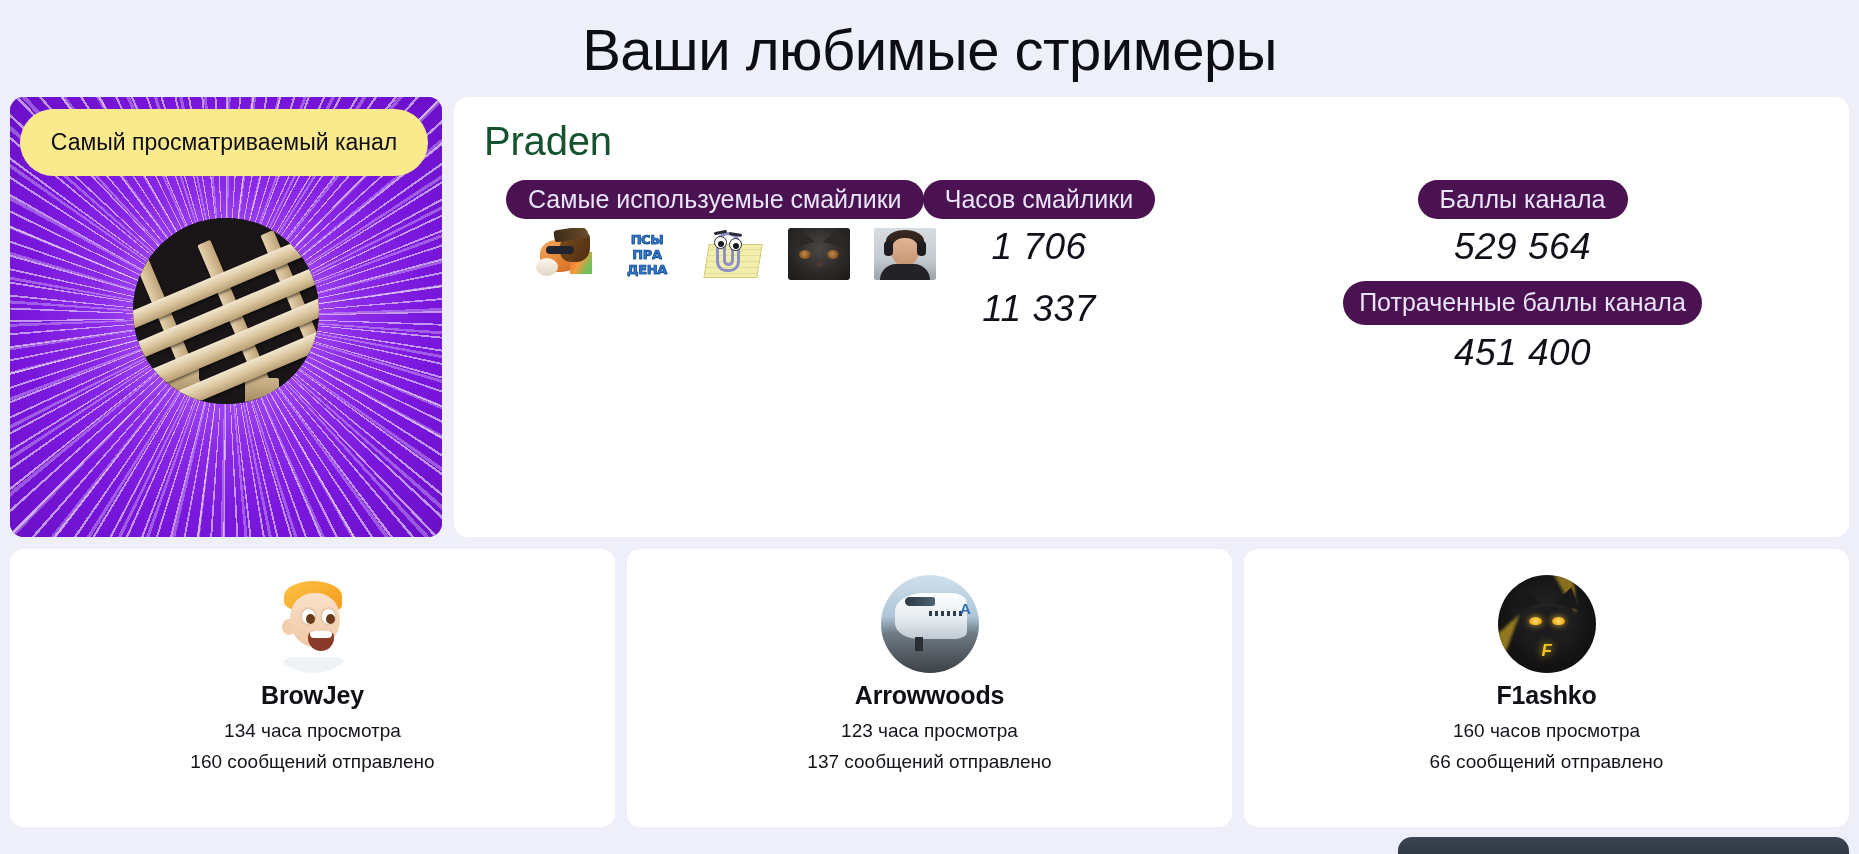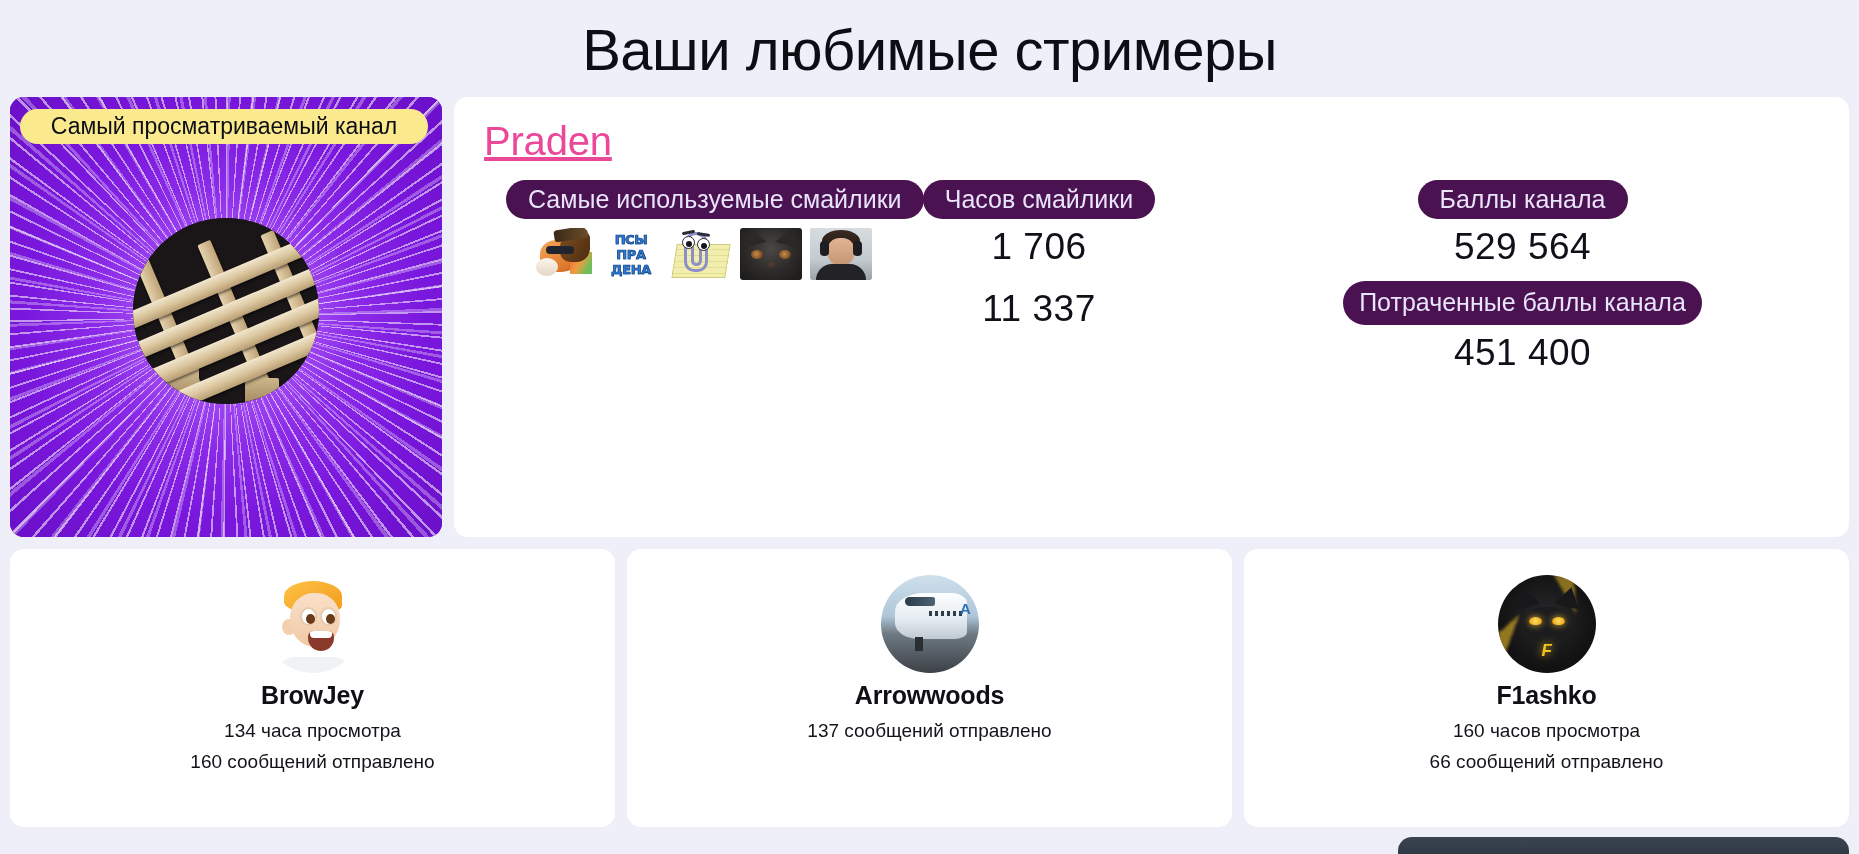--- a/index.html
+++ b/index.html
@@ -71,21 +71,21 @@
   }
 
   .featured-badge {
     position: absolute;
     left: 10px;
     top: 12px;
     width: 408px;
     background: #FBE98E;
     color: #0D0D14;
     border-radius: 34px;
-    padding: 3px 18px;
+    padding: 19px 18px;
     text-align: center;
     font-size: 23px;
     line-height: 1.28;
     z-index: 4;
   }
 
   .featured-avatar {
     position: absolute;
     left: 50%;
     top: 214px;
@@ -131,24 +131,23 @@
   .stats-panel {
     flex: 1 1 auto;
     background: #FFFFFF;
     border-radius: 14px;
     padding: 22px 28px 24px 30px;
     position: relative;
   }
   .channel-name {
     font-size: 40px;
     font-weight: 400;
-    color: #ec4899;
+    color: #14532d;
     margin-bottom: 16px;
     letter-spacing: -0.2px;
-    text-decoration: underline;
   }
 
   .stat-grid {
     display: grid;
     grid-template-columns: 370px 370px 1fr;
     row-gap: 4px;
   }
 
   .stat-cell { text-align: center; }
   .stat-cell.wide { text-align: left; padding-left: 22px; }
@@ -164,26 +163,27 @@
     white-space: nowrap;
   }
   .pill.tight { padding: 7px 16px; }
 
   .stat-value {
     font-size: 37px;
     font-weight: 400;
     color: #101018;
     margin: 7px 0 9px;
     letter-spacing: 0.5px;
+    font-style: italic;
   }
 
   
   .emoji-row {
     display: flex;
-    gap: 8px;
+    gap: 24px;
     padding-left: 24px;
     margin-top: 9px;
   }
   .emoji {
     width: 62px;
     height: 52px;
     border-radius: 3px;
     overflow: hidden;
     position: relative;
     flex: 0 0 62px;
@@ -638,20 +638,21 @@
 
   <div class="s-card">
     <div class="s-avatar av-plane">
       <span class="fuse"></span>
         <span class="cockpit"></span>
         <span class="win"></span>
       <span class="tailmark">A</span>
         <span class="gear"></span>
     </div>
     <div class="s-name">Arrowwoods</div>
+    <div class="s-line">123 часа просмотра</div>
     <div class="s-line">137 сообщений отправлено</div>
   </div>
 
   <div class="s-card">
     <div class="s-avatar av-f1">
       <span class="glow"></span>
       <span class="ear l"></span>
         <span class="ear r"></span>
       <span class="head"></span>
       <span class="eye l"></span>

